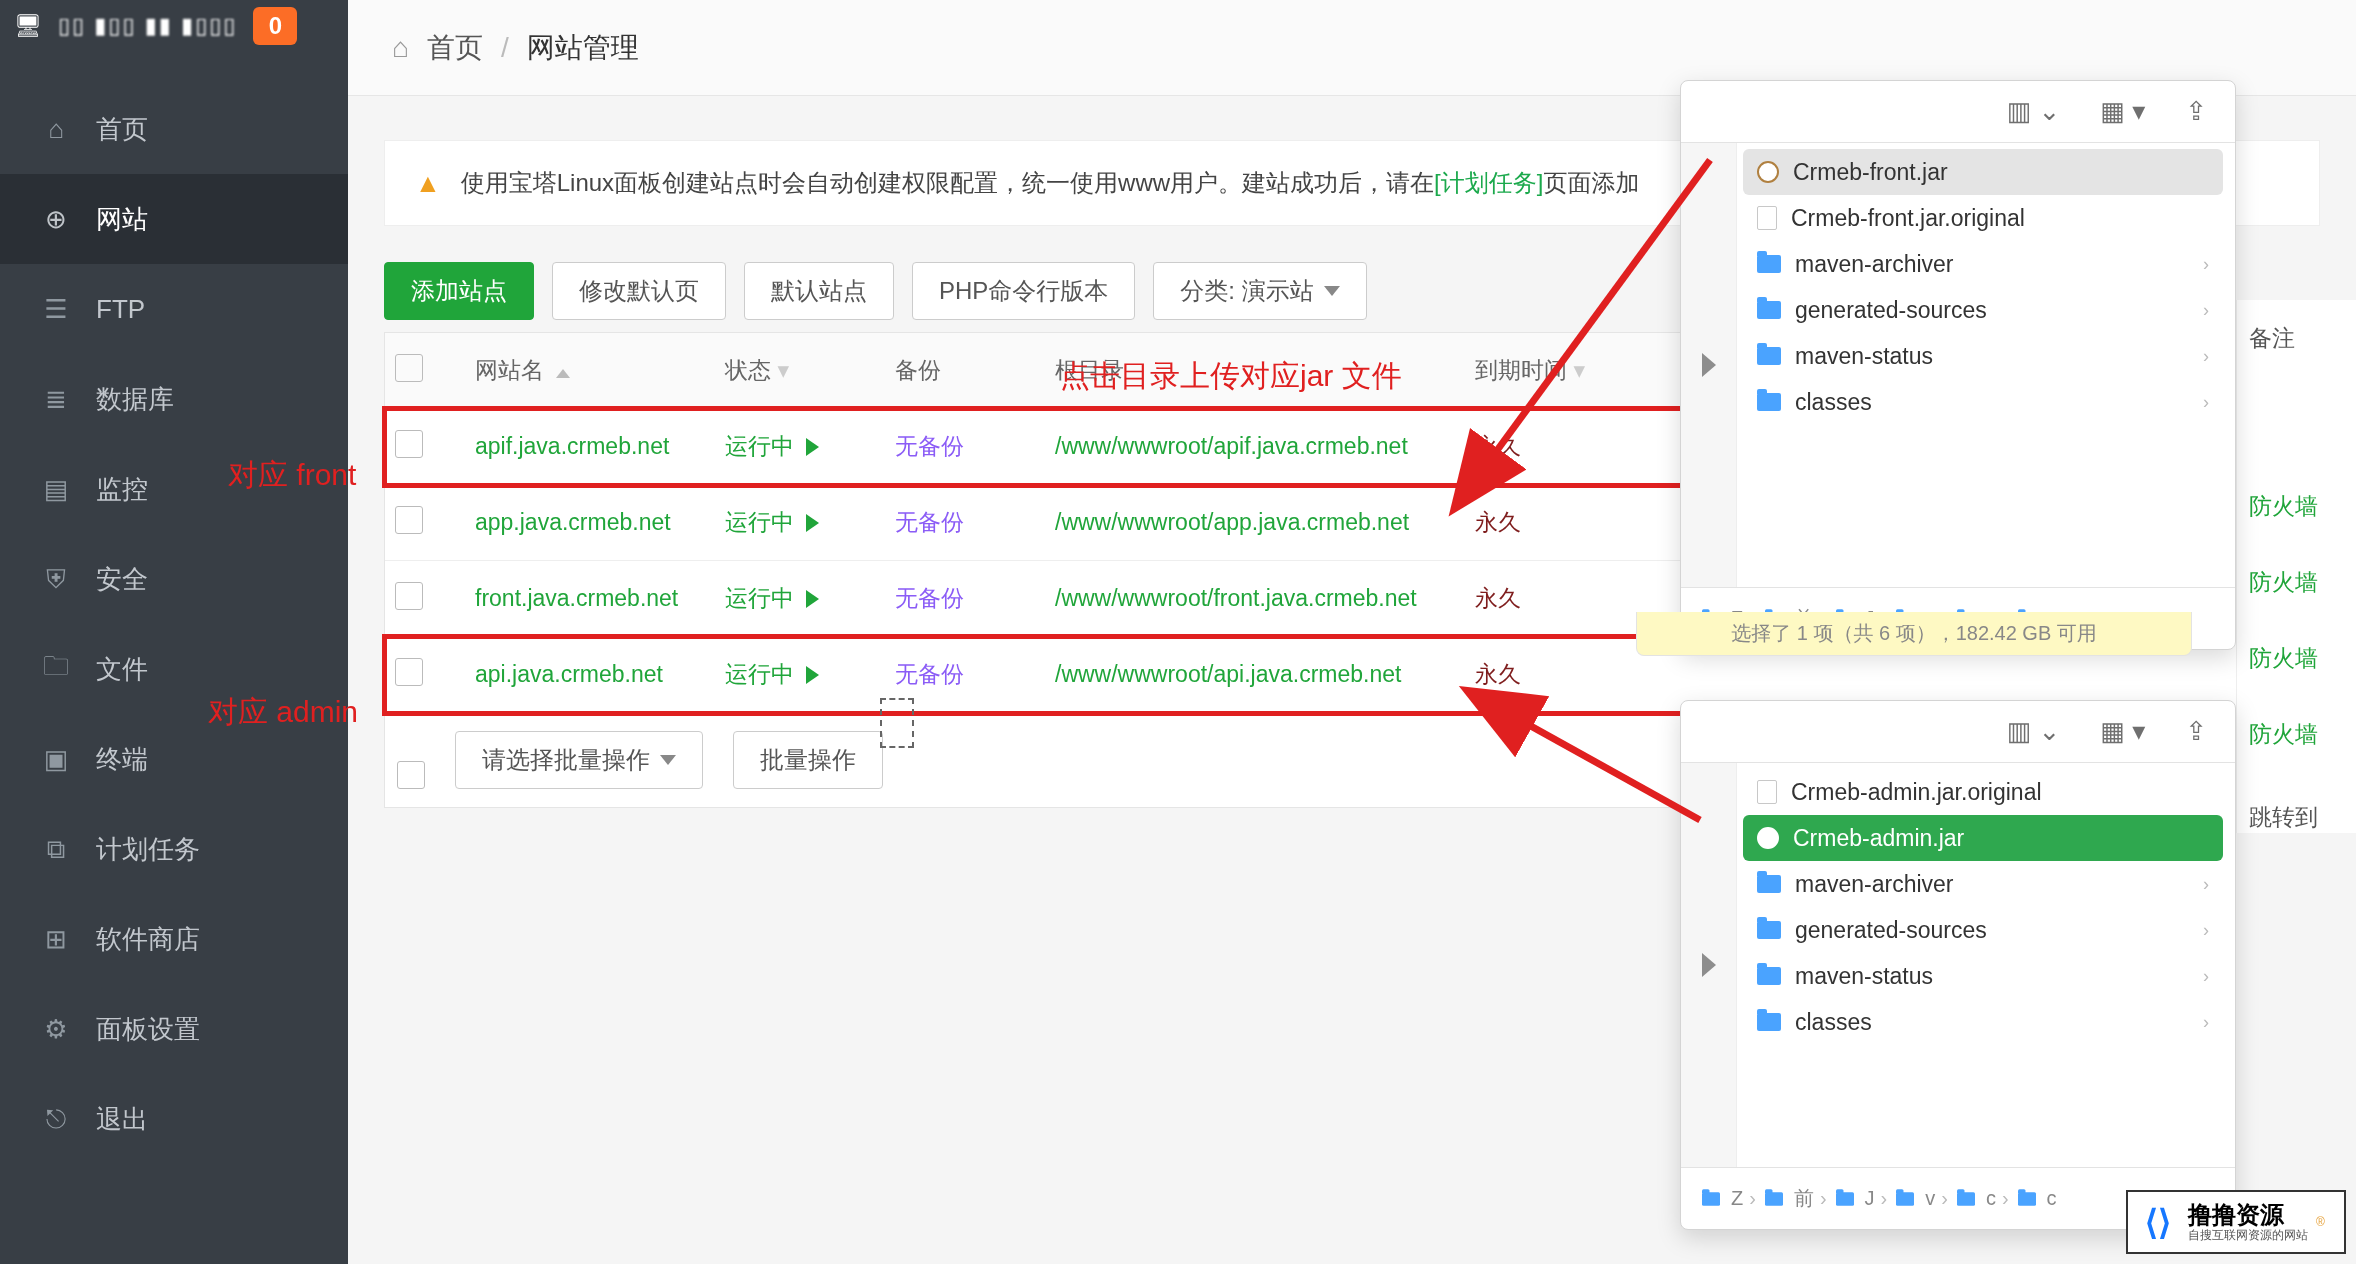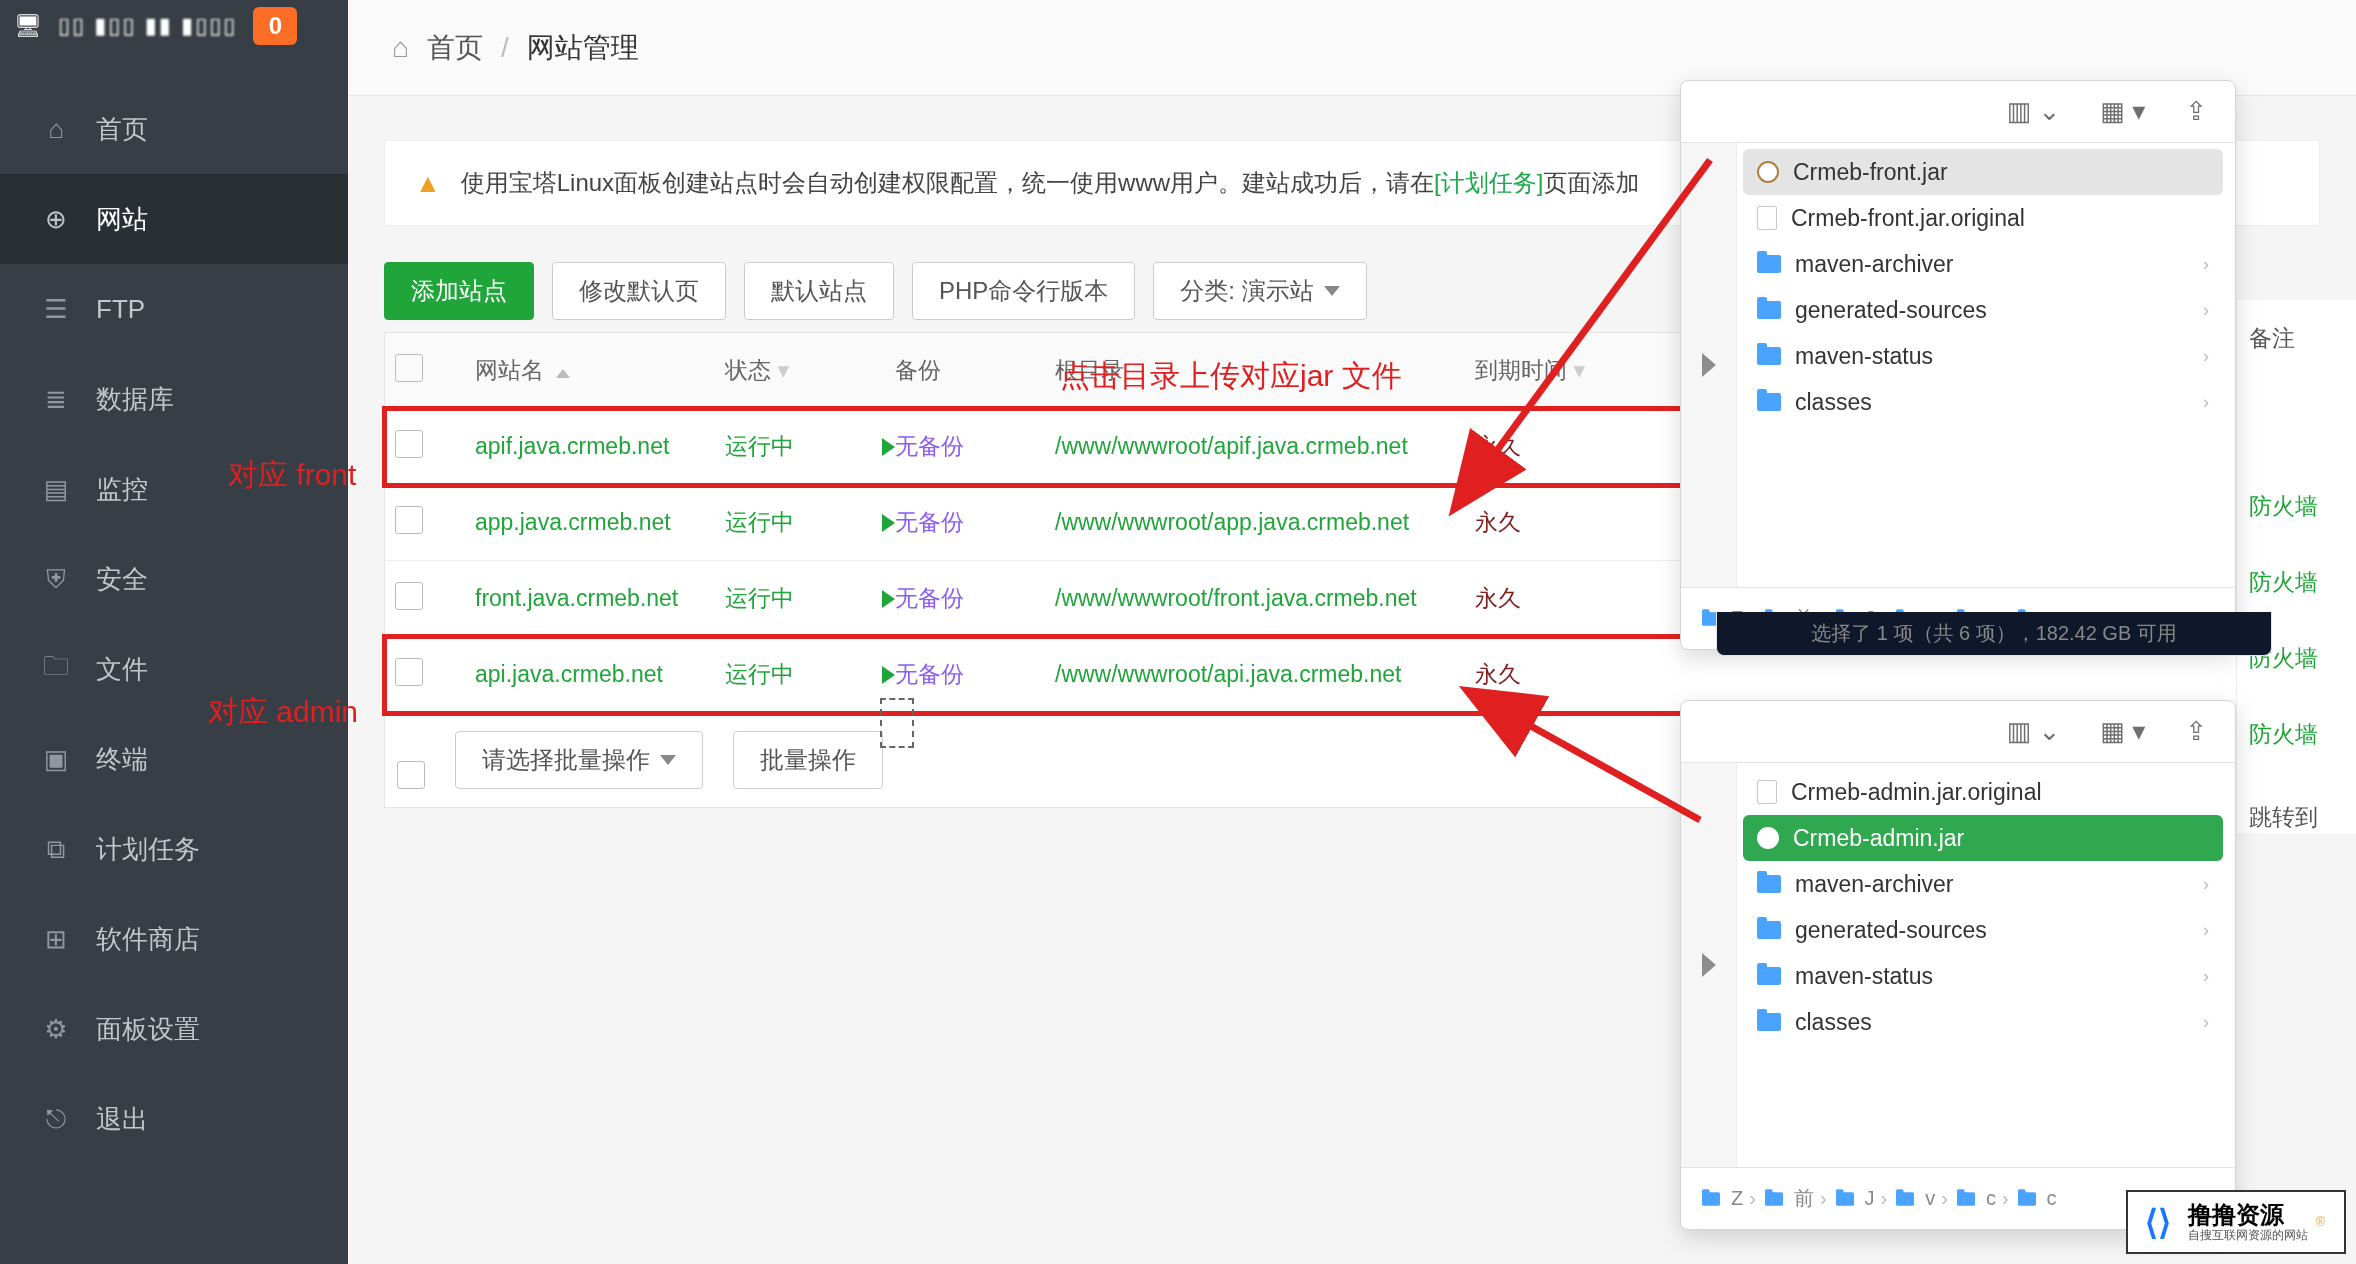--- a/index.html
+++ b/index.html
@@ -30,21 +30,21 @@
   .toolbar { display: flex; gap: 18px; align-items: center; margin-bottom: 10px; }
   .btn { height: 58px; padding: 0 26px; font-size: 24px; border: 1px solid #ccc; background: #fff; border-radius: 4px; display:inline-flex; align-items:center; gap: 10px; cursor: pointer; color:#555; }
   .btn-primary { background: #20a53a; color: #fff; border-color: #20a53a; }
   .btn .tri { width:0;height:0;border-left:8px solid transparent;border-right:8px solid transparent;border-top:10px solid #888;}
 
   .table-wrap { background:#fff; border:1px solid #e5e5e5; margin-top: 12px; }
   .thead, .trow { display:grid; grid-template-columns: 80px 250px 170px 160px 420px 180px 40px 1fr; align-items:center; height: 76px; padding: 0 10px; border-bottom:1px solid #eee; font-size:23px; }
   .thead { color:#666; font-weight:400; background:#fafafa; }
   .thead .sort { width:0;height:0;border-left:7px solid transparent;border-right:7px solid transparent;border-bottom:9px solid #bbb;display:inline-block;margin-left:6px; }
   .trow .site { color:#20a53a; }
-  .trow .status { color:#20a53a; display:flex; align-items:center; gap:12px;justify-content:space-between; }
+  .trow .status { color:#20a53a; display:flex; align-items:center; gap:12px; }
   .trow .status .play { width:0;height:0;border-top:9px solid transparent;border-bottom:9px solid transparent;border-left:13px solid #20a53a; }
   .trow .backup { color:#8b5cf6; }
   .trow .root { color:#20a53a; }
   .trow .expire { color:#7f1d1d; }
   .chk { width:28px;height:28px;border:1.5px solid #bbb;border-radius:3px;display:inline-block;}
   .red-box { outline: 5px solid #e02020; outline-offset:-2px; }
   .dashed { position:absolute; border:2.5px dashed #666; width:34px; height:50px; }
 
   .batch { display:flex; gap:30px; align-items:flex-end; padding: 18px 12px; }
 
@@ -350,21 +350,21 @@
           <span>c</span>
         </span>
         <span class="ch">›</span>
         <span class="seg">
           <span class="folder-ic"></span>
           <span>c</span>
         </span>
       </span>
   </div>
 </div>
-<div style="position:absolute;left:1716px;top:612px;width:556px;text-align:center;font-size:20px;color:#888;background:#0f172a;border:1px solid #e3e3e3;border-top:none;padding:8px 0;border-radius:0 0 8px 8px;">选择了 1 项（共 6 项），182.42 GB 可用</div>
+<div style="position:absolute;left:1636px;top:612px;width:556px;text-align:center;font-size:20px;color:#888;background:#fef9c3;border:1px solid #e3e3e3;border-top:none;padding:8px 0;border-radius:0 0 8px 8px;">选择了 1 项（共 6 项），182.42 GB 可用</div>
 
 <div class="finder" style="left:1680px; top:700px; width:556px; height:530px;">
   <div class="finder-toolbar">
     <span class="ic">▥ ⌄</span>
     <span class="ic">▦ ▾</span>
     <span class="ic">⇪</span>
   </div>
   <div class="f-body">
     <div class="col-nav">
         <span class="chev"></span>

